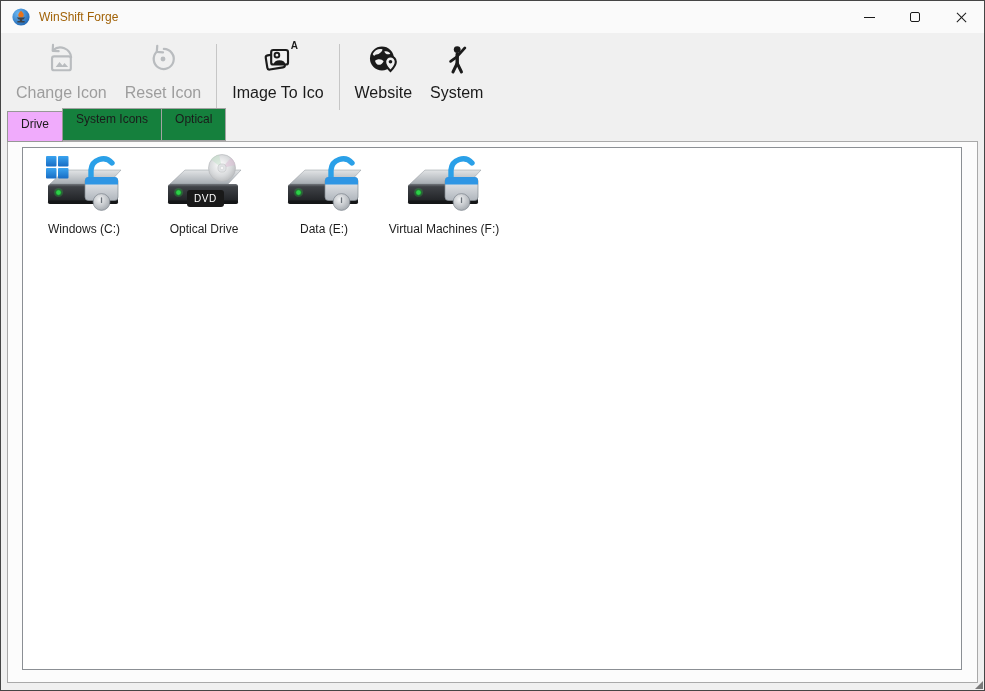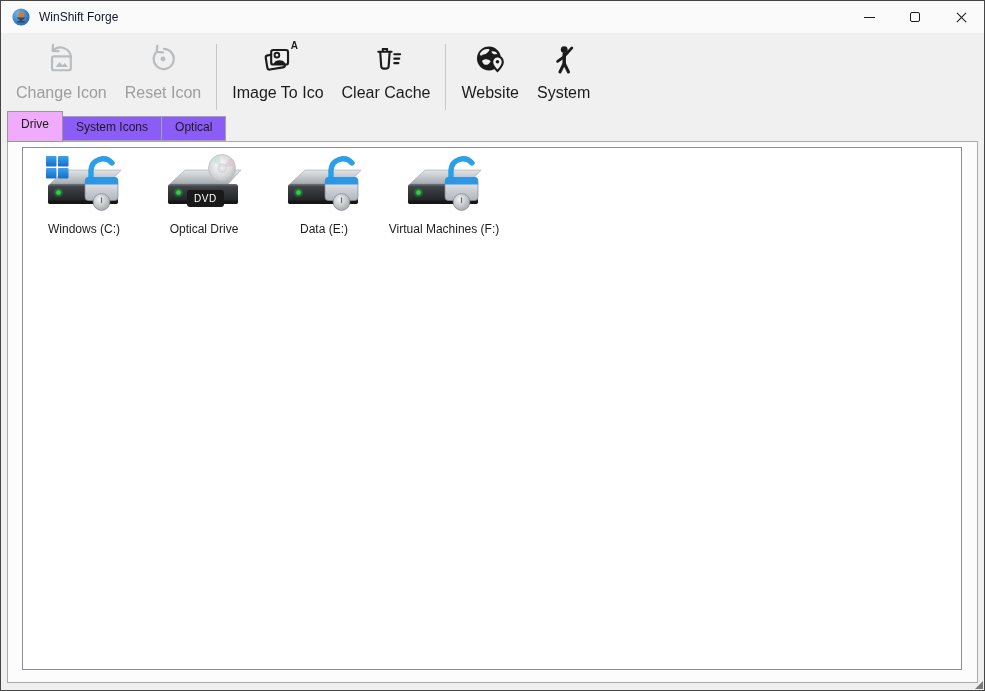--- a/index.html
+++ b/index.html
@@ -10,21 +10,21 @@
     position:relative; width:985px; height:691px;
     background:#f0f0f0; border:1px solid #454545; overflow:hidden;
   }
 
   
   .titlebar{
     position:absolute; left:0; top:0; right:0; height:32px;
     background:#fafafa; display:flex; align-items:center;
   }
   .app-icon{ margin-left:11px; width:18px; height:18px; flex:0 0 auto; }
-  .title-text{ margin-left:9px; font-size:12px; color:#0f172a; }
+  .title-text{ margin-left:9px; font-size:12px; color:#a16207; }
   .win-controls{ margin-left:auto; display:flex; height:32px; }
   .wbtn{ width:46px; height:32px; display:flex; align-items:center; justify-content:center;
          background:transparent; border:none; cursor:default; position:relative; }
   .glyph-min{ width:11px; height:1px; background:#1a1a1a; }
   .glyph-max{ width:10px; height:10px; border:1px solid #1a1a1a; border-radius:2px; }
   .glyph-close{ position:relative; width:13px; height:13px; }
   .glyph-close::before,.glyph-close::after{
     content:""; position:absolute; left:0; top:6px; width:13px; height:1.2px; background:#1a1a1a;
   }
   .glyph-close::before{ transform:rotate(45deg); }
@@ -47,22 +47,22 @@
   .tbtn.disabled .lbl{ color:#9d9d9d; }
   .ico-badge{
     position:absolute; top:-2px; right:-3px; font-size:10px; font-weight:bold; color:inherit;
   }
   .tsep{ width:1px; height:66px; background:#c6c6c6; margin:4px 6px 0 6px; flex:0 0 auto; }
 
   
   .tabarea{ position:absolute; left:6px; right:6px; top:114px; bottom:7px; }
   .tabs{ display:flex; align-items:flex-end; height:26px; position:relative; z-index:2; }
   .tab{
-    height:25px; line-height:21px; padding:0 13px; font-size:12px; color:#1b1b1b;
-    background:#8b5cf6; border:1px solid #a3a3a3; cursor:default; white-space:nowrap;
+    height:33px; line-height:21px; padding:0 13px; font-size:12px; color:#1b1b1b;
+    background:#15803d; border:1px solid #a3a3a3; cursor:default; white-space:nowrap;
   }
   .tab + .tab{ margin-left:-1px; }
   .tab.active{
     height:31px; line-height:25px; background:#f0abfc; border-color:#979797;
     margin-bottom:-1px; z-index:3; position:relative;
   }
   .page{
     position:absolute; left:0; right:0; top:26px; bottom:0;
     background:#fcfcfc; border:1px solid #a9a9a9;
   }
@@ -258,28 +258,20 @@
     <span class="tsep"></span>
     <button class="tbtn">
       <span class="ico">
         <svg viewBox="0 0 30 30">
             <use href="#i-img2ico"></use>
           </svg>
         <span class="ico-badge">A</span>
       </span>
       <span class="lbl">Image To Ico</span>
     </button>
-    <button class="tbtn">
-      <span class="ico">
-          <svg viewBox="0 0 30 30">
-            <use href="#i-cache"></use>
-          </svg>
-        </span>
-      <span class="lbl">Clear Cache</span>
-    </button>
     <span class="tsep"></span>
     <button class="tbtn">
       <span class="ico">
           <svg viewBox="0 0 30 30">
             <use href="#i-web"></use>
           </svg>
         </span>
       <span class="lbl">Website</span>
     </button>
     <button class="tbtn">

